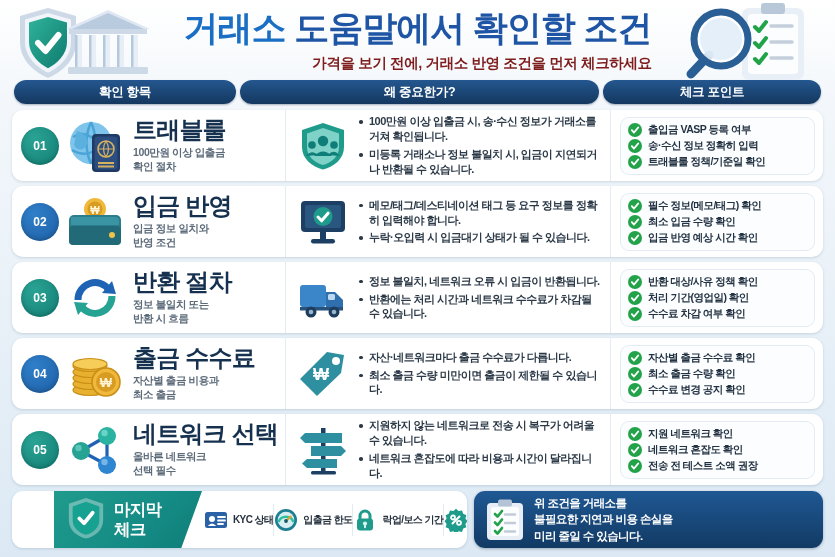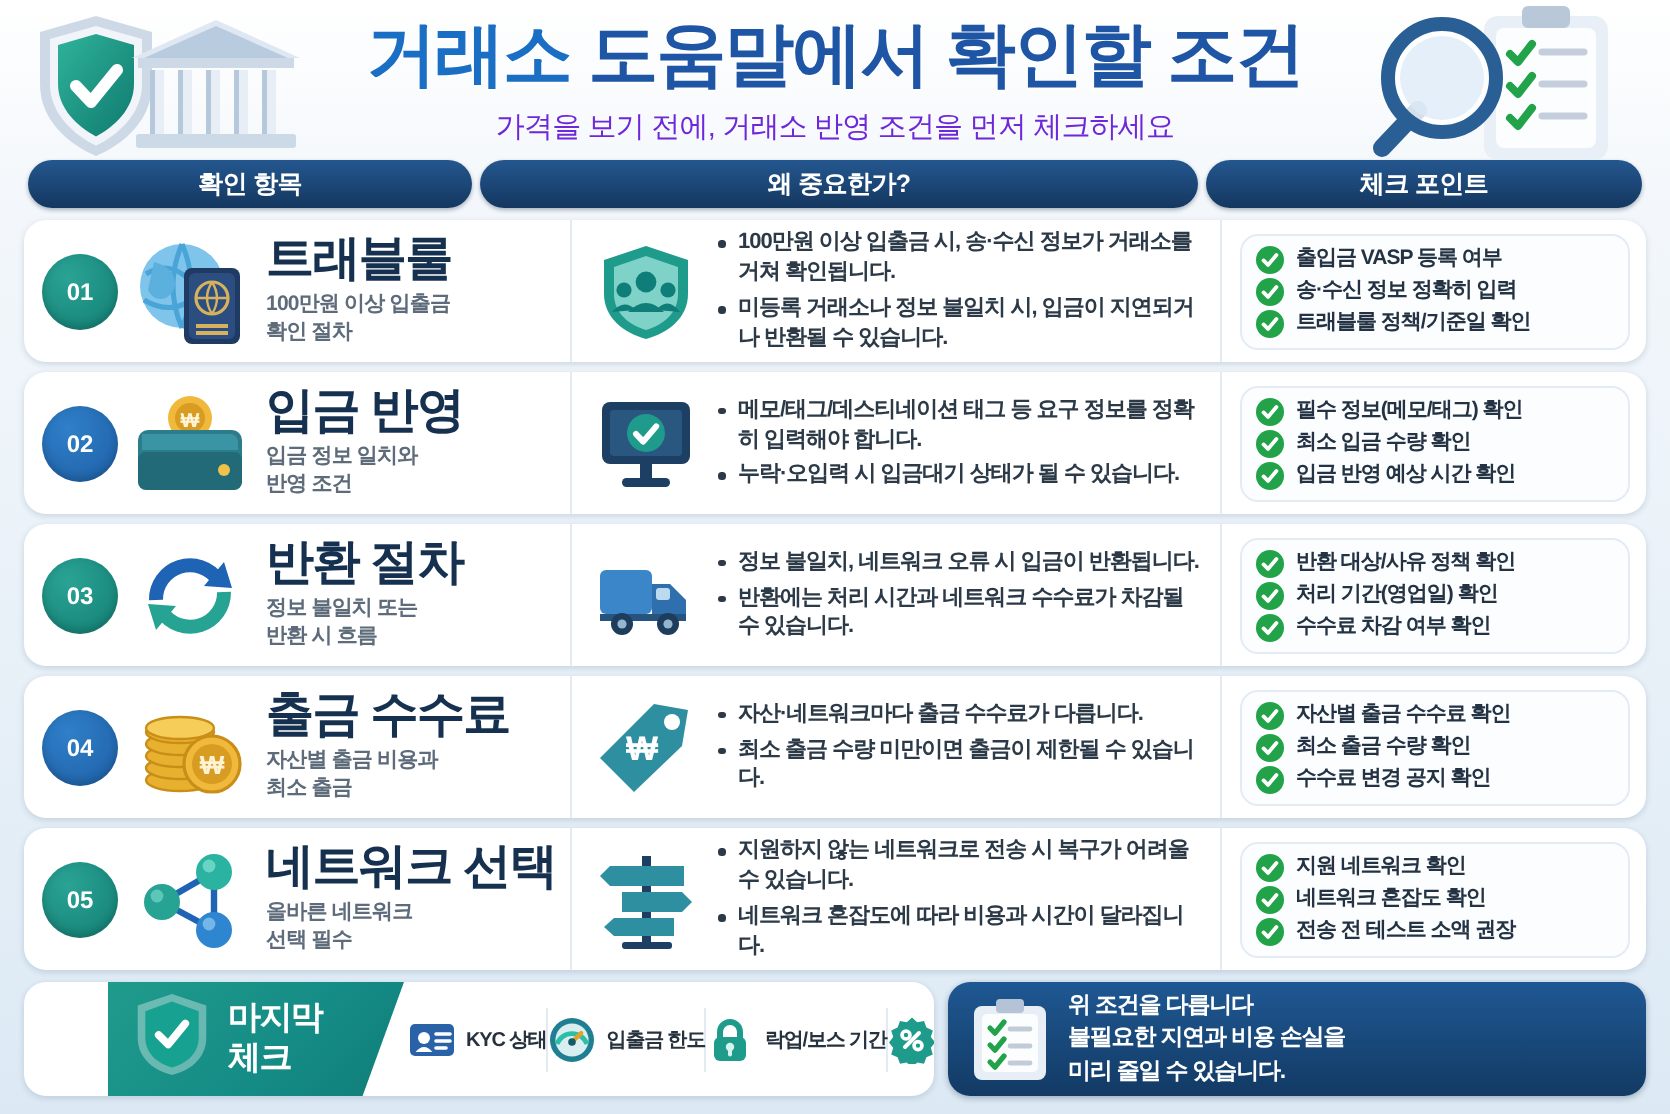--- a/index.html
+++ b/index.html
@@ -29,23 +29,24 @@
     font-weight: 900;
     color: #1f55a5;
     letter-spacing: -1px;
     line-height: 1.12;
     text-shadow: 0 1px 0 #ffffff;
   }
   .title .accent { color: #1a6fc4; }
   .subtitle {
     margin-top: 7px;
     font-size: 14.5px;
-    font-weight: 400;
-    color: #6d28d9;
+    font-weight: 700;
+    color: #7f1d1d;
     letter-spacing: -0.4px;
+    text-align: right;
   }
   .hero-left {
     position: absolute; left: 8px; top: 2px;
     width: 150px; height: 80px; z-index: 2;
   }
   .hero-right {
     position: absolute; right: 10px; top: 0px;
     width: 165px; height: 84px; z-index: 2;
   }
 
@@ -668,18 +669,18 @@
             <path d="M10 33 l2.5 2.6 4.5-5.6"></path>
         </g>
         <g stroke="#c2ccd8" stroke-width="2.4" stroke-linecap="round">
           <line x1="20" y1="16.5" x2="30" y2="16.5"></line>
           <line x1="20" y1="25" x2="30" y2="25"></line>
           <line x1="20" y1="33.5" x2="30" y2="33.5"></line>
         </g>
       </svg>
     </span>
     <span class="summary-txt">
-      <span>위 조건을 다릅니다</span><br>
+      <span>위 조건을 거래소를</span><br>
       <span>불필요한 지연과 비용 손실을</span><br>
       <span>미리 줄일 수 있습니다.</span>
     </span>
   </div>
 </div>
 
 </body></html>

